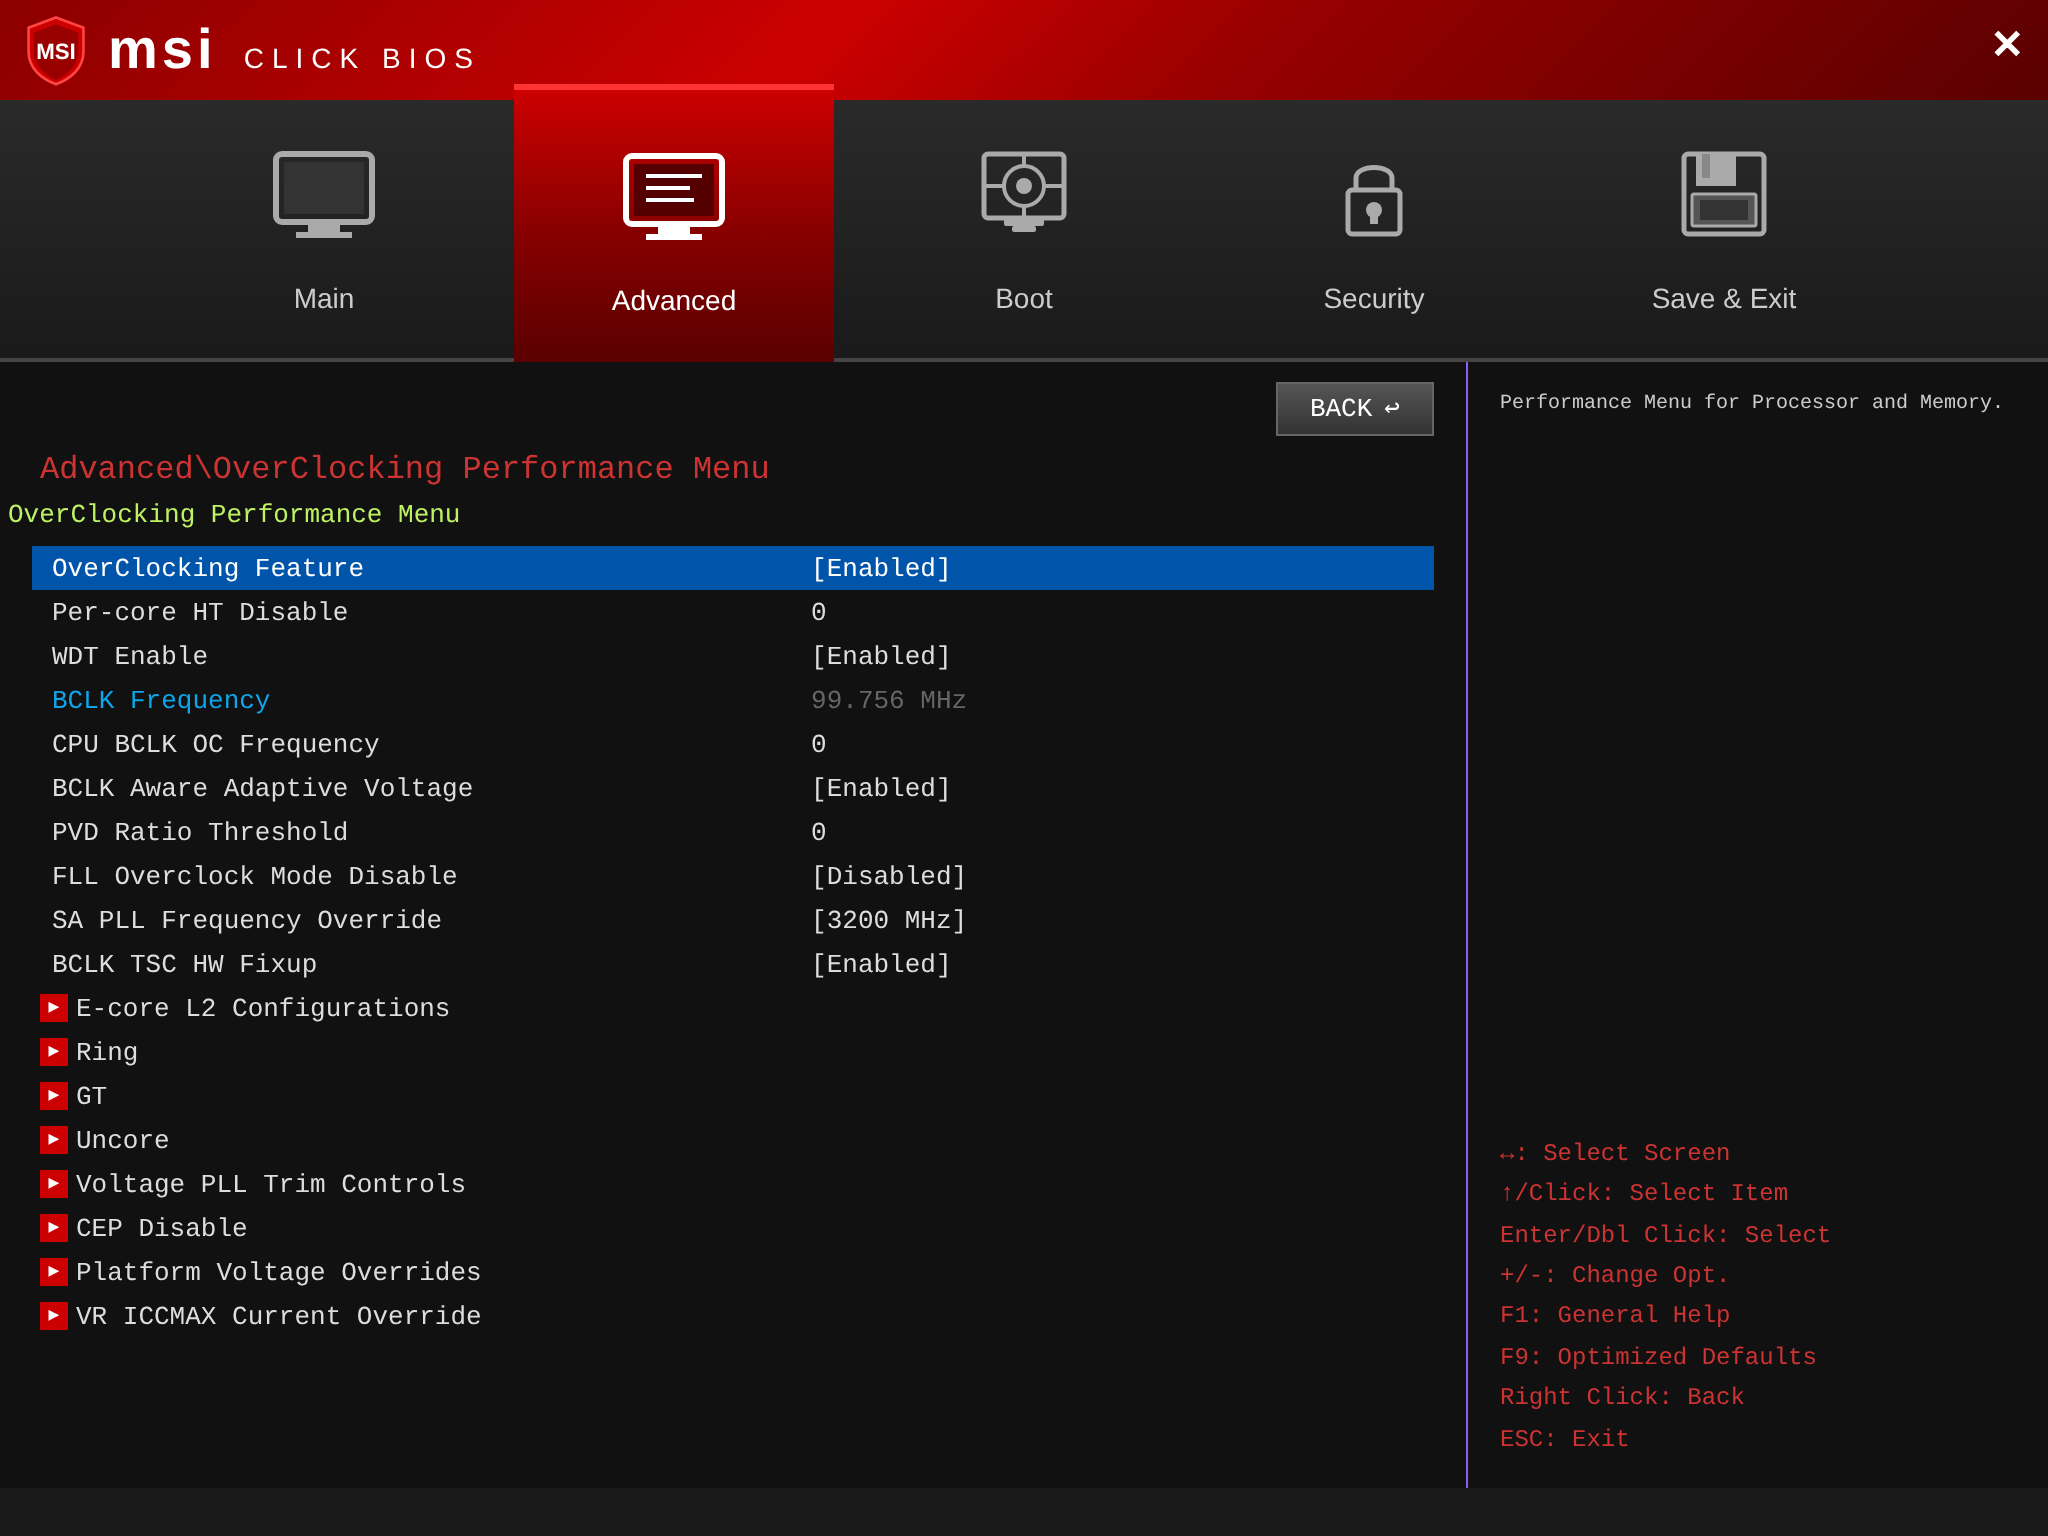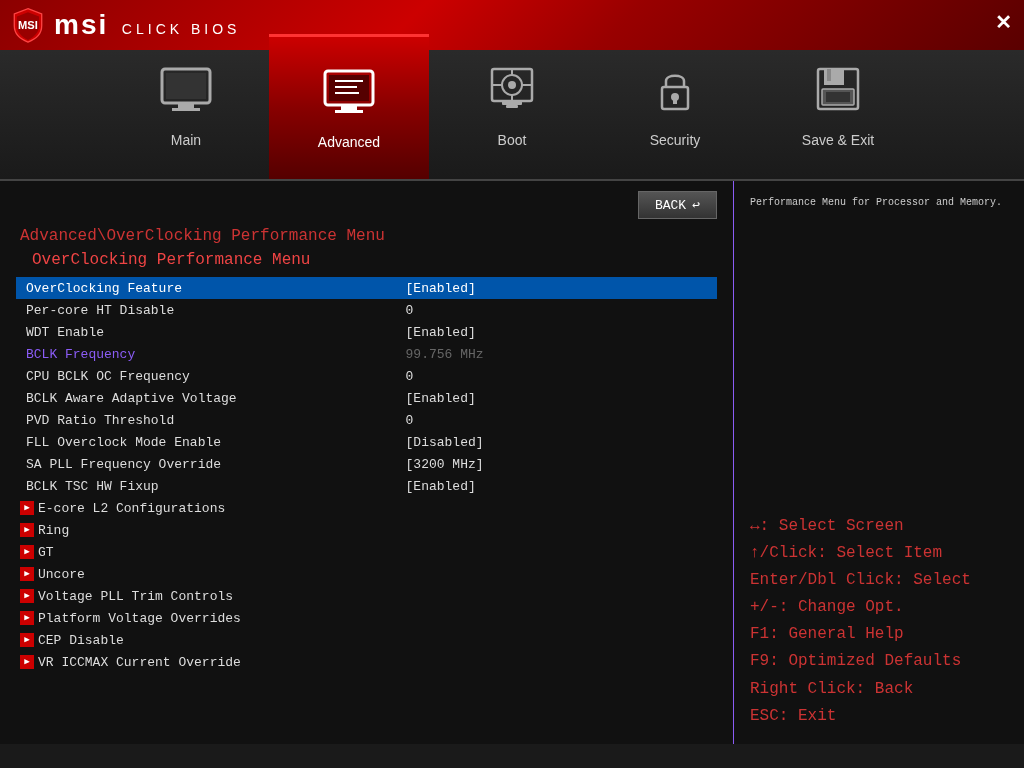--- a/index.html
+++ b/index.html
@@ -58,23 +58,23 @@
       border: none;
       font-weight: bold;
     }
 
     
     .nav-bar {
       width: 100%;
       height: 131px;
       background: linear-gradient(180deg, #2a2a2a 0%, #1a1a1a 100%);
       display: flex;
-      align-items: flex-end;
+      align-items: center;
       justify-content: center;
-      gap: 3px;
+      gap: 15px;
       border-bottom: 2px solid #444;
     }
     .nav-tab {
       display: flex;
       flex-direction: column;
       align-items: center;
       justify-content: center;
       width: 160px;
       height: 145px;
       cursor: pointer;
@@ -135,23 +135,23 @@
       gap: 6px;
     }
 
     .breadcrumb {
       color: #cc3333;
       font-size: 16px;
       padding: 2px 20px 2px 20px;
       font-family: 'Courier New', Courier, monospace;
     }
     .subtitle {
-      color: #ef4444;
-      font-size: 16px;
-      padding: 4px 20px 8px 32px;
+      color: #bef264;
+      font-size: 13px;
+      padding: 4px 20px 8px 4px;
       font-family: 'Courier New', Courier, monospace;
     }
 
     
     .menu-table {
       width: calc(100% - 32px);
       margin: 0 16px;
       border-collapse: collapse;
       font-size: 13px;
       font-family: 'Courier New', Courier, monospace;
@@ -165,21 +165,21 @@
     .menu-row.dimmed td {
       color: #666;
     }
     .menu-cell-label {
       color: #ddd;
       padding: 1px 4px 1px 10px;
       width: 55%;
       white-space: nowrap;
     }
     .menu-row.dimmed .menu-cell-label {
-      color: #8b5cf6;
+      color: #0ea5e9;
     }
     .menu-row.highlighted .menu-cell-label {
       color: white;
       padding-left: 10px;
     }
     .menu-cell-value {
       color: #ddd;
       padding: 1px 4px;
     }
     .menu-row.highlighted .menu-cell-value {
@@ -208,21 +208,21 @@
       justify-content: space-between;
     }
     .help-text {
       color: #ccc;
       font-size: 10px;
       font-family: 'Courier New', Courier, monospace;
       line-height: 1.6;
     }
     .shortcuts {
       color: #cc3333;
-      font-size: 16px;
+      font-size: 12px;
       font-family: 'Courier New', Courier, monospace;
       line-height: 1.7;
     }
   </style>
 </head>
 <body>
 
 <div class="header">
   <div class="header-logo">
 
@@ -345,21 +345,21 @@
           </tr>
           <tr class="menu-row">
             <td class="menu-cell-label">BCLK Aware Adaptive Voltage</td>
             <td class="menu-cell-value">[Enabled]</td>
           </tr>
           <tr class="menu-row">
             <td class="menu-cell-label">PVD Ratio Threshold</td>
             <td class="menu-cell-value">0</td>
           </tr>
           <tr class="menu-row">
-            <td class="menu-cell-label">FLL Overclock Mode Enable</td>
+            <td class="menu-cell-label">FLL Overclock Mode Disable</td>
             <td class="menu-cell-value">[Disabled]</td>
           </tr>
           <tr class="menu-row">
             <td class="menu-cell-label">SA PLL Frequency Override</td>
             <td class="menu-cell-value">[3200 MHz]</td>
           </tr>
           <tr class="menu-row">
             <td class="menu-cell-label">BCLK TSC HW Fixup</td>
             <td class="menu-cell-value">[Enabled]</td>
           </tr>
@@ -372,24 +372,24 @@
           <tr class="menu-row">
             <td colspan="2" style="color: rgb(221, 221, 221); padding: 1px 4px;"><span class="arrow-icon">▶</span><span>GT</span></td>
           </tr>
           <tr class="menu-row">
             <td colspan="2" style="color: rgb(221, 221, 221); padding: 1px 4px;"><span class="arrow-icon">▶</span><span>Uncore</span></td>
           </tr>
           <tr class="menu-row">
             <td colspan="2" style="color: rgb(221, 221, 221); padding: 1px 4px;"><span class="arrow-icon">▶</span><span>Voltage PLL Trim Controls</span></td>
           </tr>
           <tr class="menu-row">
+            <td colspan="2" style="color: rgb(221, 221, 221); padding: 1px 4px;"><span class="arrow-icon">▶</span><span>CEP Disable</span></td>
+          </tr>
+          <tr class="menu-row">
             <td colspan="2" style="color: rgb(221, 221, 221); padding: 1px 4px;"><span class="arrow-icon">▶</span><span>Platform Voltage Overrides</span></td>
-          </tr>
-          <tr class="menu-row">
-            <td colspan="2" style="color: rgb(221, 221, 221); padding: 1px 4px;"><span class="arrow-icon">▶</span><span>CEP Disable</span></td>
           </tr>
           <tr class="menu-row">
             <td colspan="2" style="color: rgb(221, 221, 221); padding: 1px 4px;"><span class="arrow-icon">▶</span><span>VR ICCMAX Current Override</span></td>
           </tr>
         </tbody>
     </table>
   </div>
 
   <div class="right-panel">
     <div class="help-text" id="help-text-el">Performance Menu for

